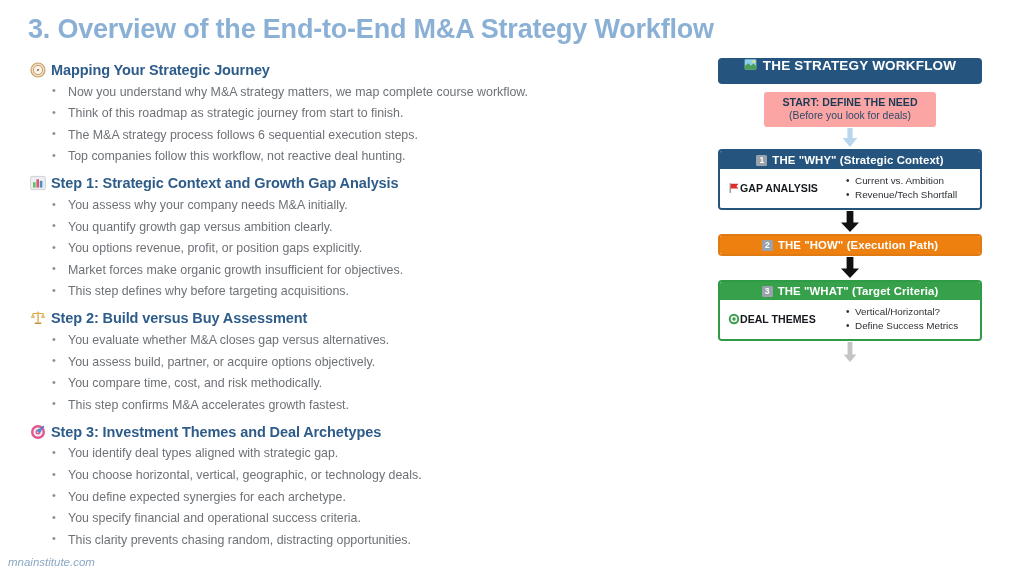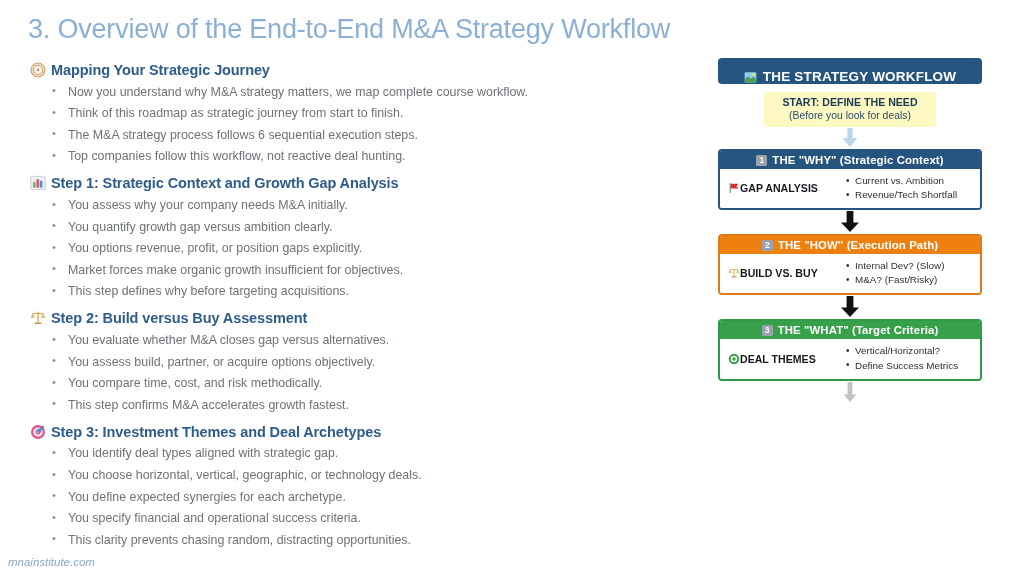--- a/index.html
+++ b/index.html
@@ -15,21 +15,21 @@
     font-family: "Liberation Sans", sans-serif;
     -webkit-font-smoothing: antialiased;
   }
 
   
   .slide-title {
     position: absolute;
     left: 28px;
     top: 14px;
     font-size: 27px;
-    font-weight: normal;
+    font-weight: bold;
     color: #8BB0D6;
     letter-spacing: -0.2px;
     white-space: nowrap;
   }
 
   
   .content-col {
     position: absolute;
     left: 30px;
     top: 62px;
@@ -92,31 +92,31 @@
     top: 58px;
     width: 300px;
   }
   .dg-header {
     background: #25547F;
     color: #ffffff;
     border-radius: 4px;
     margin: 0 18px;
     height: 26px;
     display: flex;
-    align-items: flex-end;
+    align-items: flex-start;
     justify-content: center;
     gap: 6px;
     font-size: 13.5px;
     font-weight: bold;
     letter-spacing: 0.2px;
   }
   .dg-start {
     margin: 8px auto 0;
     width: 172px;
-    background: #fef9c3;
+    background: #fca5a5;
     border-radius: 3px;
     padding: 4px 6px 5px;
     text-align: center;
     box-sizing: border-box;
   }
   .dg-start-l1 {
     font-size: 10.6px;
     font-weight: bold;
     color: #1B3A55;
     line-height: 1.25;
@@ -365,36 +365,20 @@
     <svg width="24" height="24" viewBox="0 0 24 24">
       <rect x="8.6" y="1" width="6.8" height="12" fill="#111111"></rect>
       <path d="M3 12.5 H21 L12 22 Z" fill="#111111"></path>
     </svg>
   </div>
 
   <div class="stage orange">
     <div class="stage-bar">
       <span class="stage-num">2</span>
       <span>THE "HOW" (Execution Path)</span>
-    </div>
-    <div class="stage-body">
-      <div class="stage-label">
-        <svg class="lbl-icon" viewBox="0 0 16 16">
-          <rect x="7.4" y="3.2" width="1.3" height="9.4" fill="#D9A648"></rect>
-          <rect x="4.6" y="12.4" width="6.8" height="1.5" rx="0.6" fill="#C79438"></rect>
-          <rect x="2.4" y="3.0" width="11.2" height="1.1" rx="0.5" fill="#D9A648"></rect>
-          <path d="M2.9 4.1 L1.2 7.6 H4.6 Z" fill="#EBC980" stroke="#C79438" stroke-width="0.5"></path>
-          <path d="M13.1 4.1 L11.4 7.6 H14.8 Z" fill="#EBC980" stroke="#C79438" stroke-width="0.5"></path>
-        </svg>
-        <span>BUILD VS. BUY</span>
-      </div>
-      <ul class="stage-points">
-        <li>Internal Dev? (Slow)</li>
-        <li>M&amp;A? (Fast/Risky)</li>
-      </ul>
     </div>
   </div>
 
   <div class="arrow">
     <svg width="24" height="24" viewBox="0 0 24 24">
       <rect x="8.6" y="1" width="6.8" height="12" fill="#111111"></rect>
       <path d="M3 12.5 H21 L12 22 Z" fill="#111111"></path>
     </svg>
   </div>
 

